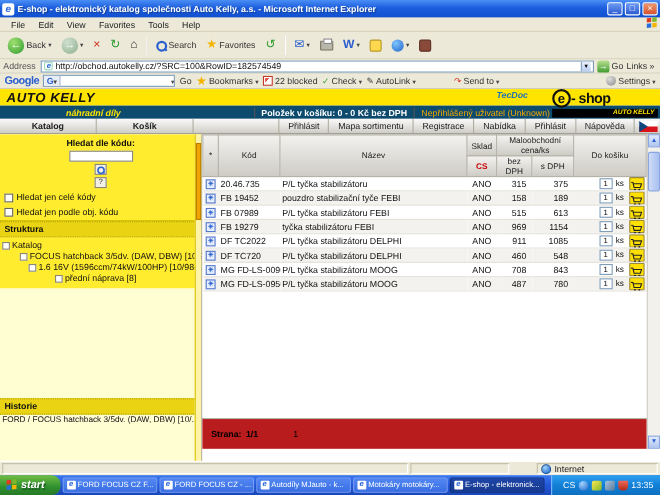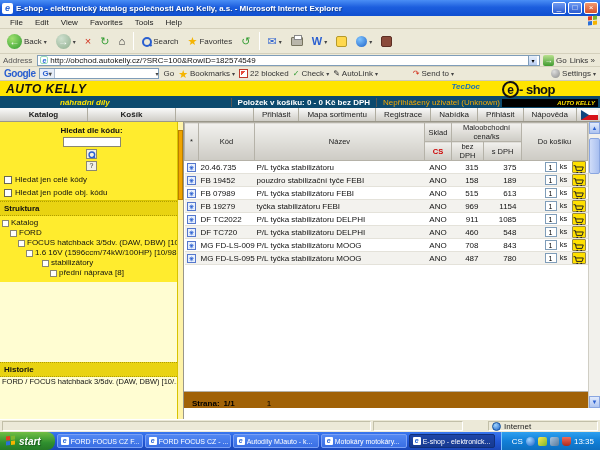--- a/index.html
+++ b/index.html
@@ -155,22 +155,22 @@
   .parts tr.alt td { background:#f3f2ee; }
   td.num { text-align:right; padding-right:5px; }
   td.ctr { text-align:center; }
   .part-ico { display:inline-block; width:9px; height:9px; background:#e8f0fc; border:1px solid #5577cc;
     color:#2a5fd0; font-size:6px; line-height:8px; text-align:center; font-weight:bold; }
   td.do { text-align:right; }
   .qty { width:12px; height:10px; border:1px solid #7f9db9; font-size:7px; text-align:center; padding:0; vertical-align:middle; }
   .unit { font-size:7.5px; padding:0 2px 0 1px; }
   .cart-btn { width:14px; height:12px; background:#ffe000; border:1px solid #9a8a40; border-radius:1px;
     padding:0; vertical-align:middle; cursor:pointer; }
-  .pager { position:absolute; left:0; right:12px; bottom:11px; height:17px; background:#a16207;
-    border-top:1px solid #b5b2a8; display:flex; align-items:flex-end; font-size:8px; padding-left:8px; gap:4px; }
+  .pager { position:absolute; left:0; right:12px; bottom:11px; height:28px; background:#b91c1c;
+    border-top:1px solid #b5b2a8; display:flex; align-items:center; font-size:8px; padding-left:8px; gap:4px; }
   .pager b { font-weight:bold; }
   .pgnum { margin-left:28px; }
   .footnote { position:absolute; left:0; right:0; bottom:0; height:11px; background:#d8d5ca;
     border-top:1px solid #a8a599; display:flex; align-items:center; gap:3px; font-size:7.5px; color:#222; padding-left:3px;
     white-space:nowrap; overflow:hidden; }
 
   
   .mscroll { position:absolute; top:0; right:0; bottom:11px; width:12px; background:#f2f1ec; border-left:1px solid #d0cec4; }
   .sarrow { position:absolute; left:0; right:0; height:12px; background:linear-gradient(180deg,#e2ebfc,#aec4f0);
     border:1px solid #8aa6e0; color:#2a5fd0; font-size:6px; line-height:10px; text-align:center; }
@@ -418,40 +418,32 @@
           </div>
         </div>
         <div class="sb-band">Struktura</div>
         <div class="sb-tree">
 
             <div class="tree-item" data-level="0">
               <span class="tree-box"></span>
               <span>Katalog</span>
             </div>
 
-            <div class="tree-item alt" data-level="1">
-              <span class="tree-box"></span>
-              <span>FORD</span>
-            </div>
 
             <div class="tree-item" data-level="2">
               <span class="tree-box"></span>
               <span>FOCUS hatchback 3/5dv. (DAW, DBW) [10/98-]</span>
             </div>
 
             <div class="tree-item alt" data-level="3">
               <span class="tree-box"></span>
               <span>1.6 16V (1596ccm/74kW/100HP) [10/98-11/...</span>
             </div>
 
 
-            <div class="tree-item alt" data-level="5">
-              <span class="tree-box"></span>
-              <span>stabilizátory</span>
-            </div>
 
             <div class="tree-item" data-level="6">
               <span class="tree-box"></span>
               <span>přední náprava [8]</span>
             </div>
           </div>
         <div class="sb-band sb-hist-band">Historie</div>
         <div class="sb-hist-item">FORD / FOCUS hatchback 3/5dv. (DAW, DBW) [10/...</div>
         <div class="sb-scroll">
           <div class="sb-thumb"></div>

